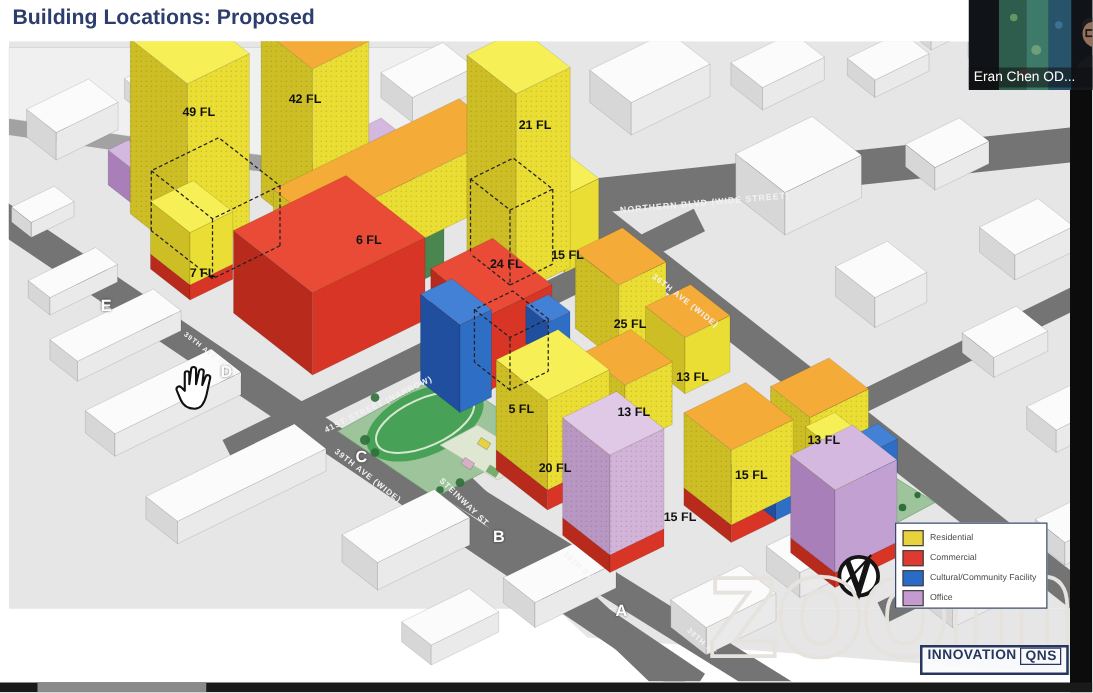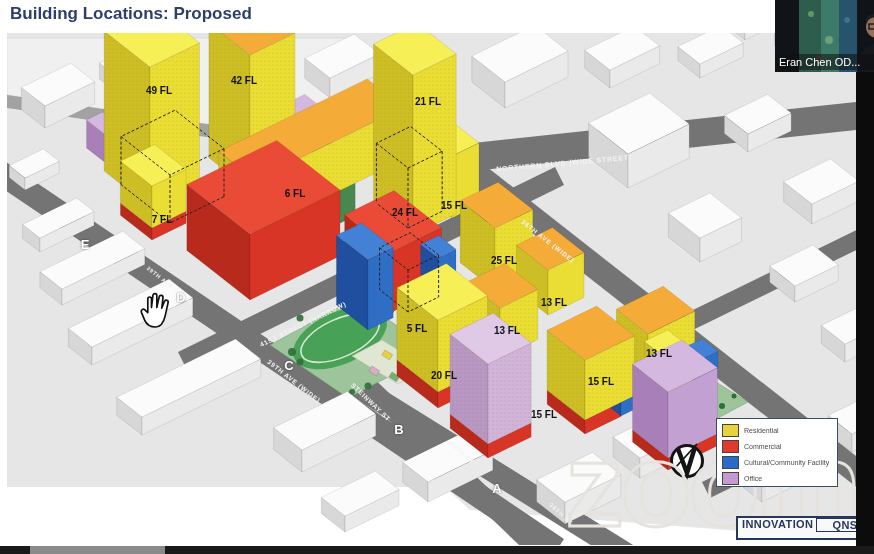--- a/index.html
+++ b/index.html
@@ -21,21 +21,21 @@
           border:1.5px solid #3a4a6b;z-index:8;padding:3px 0 0 5px;box-sizing:border-box;}
   .legrow{display:flex;align-items:center;height:16px;}
   .sw{width:15px;height:11px;border:1px solid #444;margin-right:5px;flex:0 0 auto;}
   .sw0{background:#e8d33f}.sw1{background:#e03a30}.sw2{background:#2a6bc8}.sw3{background:#c49ad0}
   .legtext{font-size:7px;color:#4a4a4a;white-space:nowrap;}
   
   #logo{position:absolute;left:736px;top:516px;height:20px;padding:0 4px;display:flex;align-items:flex-start;
         border:2px solid #26365e;background:rgba(250,251,253,0.9);z-index:9;}
   #logo .main{font-size:11px;font-weight:bold;color:#26365e;letter-spacing:0.4px;}
   #logo .sub{font-size:11px;font-weight:bold;color:#26365e;border:1.5px solid #26365e;
-             padding:0 15px;margin-left:3px;letter-spacing:0.4px;}
+             padding:0 3px;margin-left:3px;letter-spacing:0.4px;}
   
   #watermark{position:absolute;left:565px;top:425px;width:300px;height:130px;overflow:hidden;z-index:5;
              font-size:118px;font-weight:bold;line-height:120px;color:transparent;
              -webkit-text-stroke:3px #e6e3df;letter-spacing:-4px;pointer-events:none;}
   
   #videotile{position:absolute;left:775px;top:0;width:99px;height:72px;background:#101418;z-index:22;overflow:hidden;padding-left:24px;}
   #participant{position:absolute;left:0;bottom:2px;width:100%;box-sizing:border-box;padding:2px 4px;
                background:rgba(15,15,15,0.55);color:#fff;font-size:11px;white-space:nowrap;}
   
   #rightbar{position:absolute;left:856px;top:0;width:18px;height:554px;background:#0c0c0c;z-index:20;}

